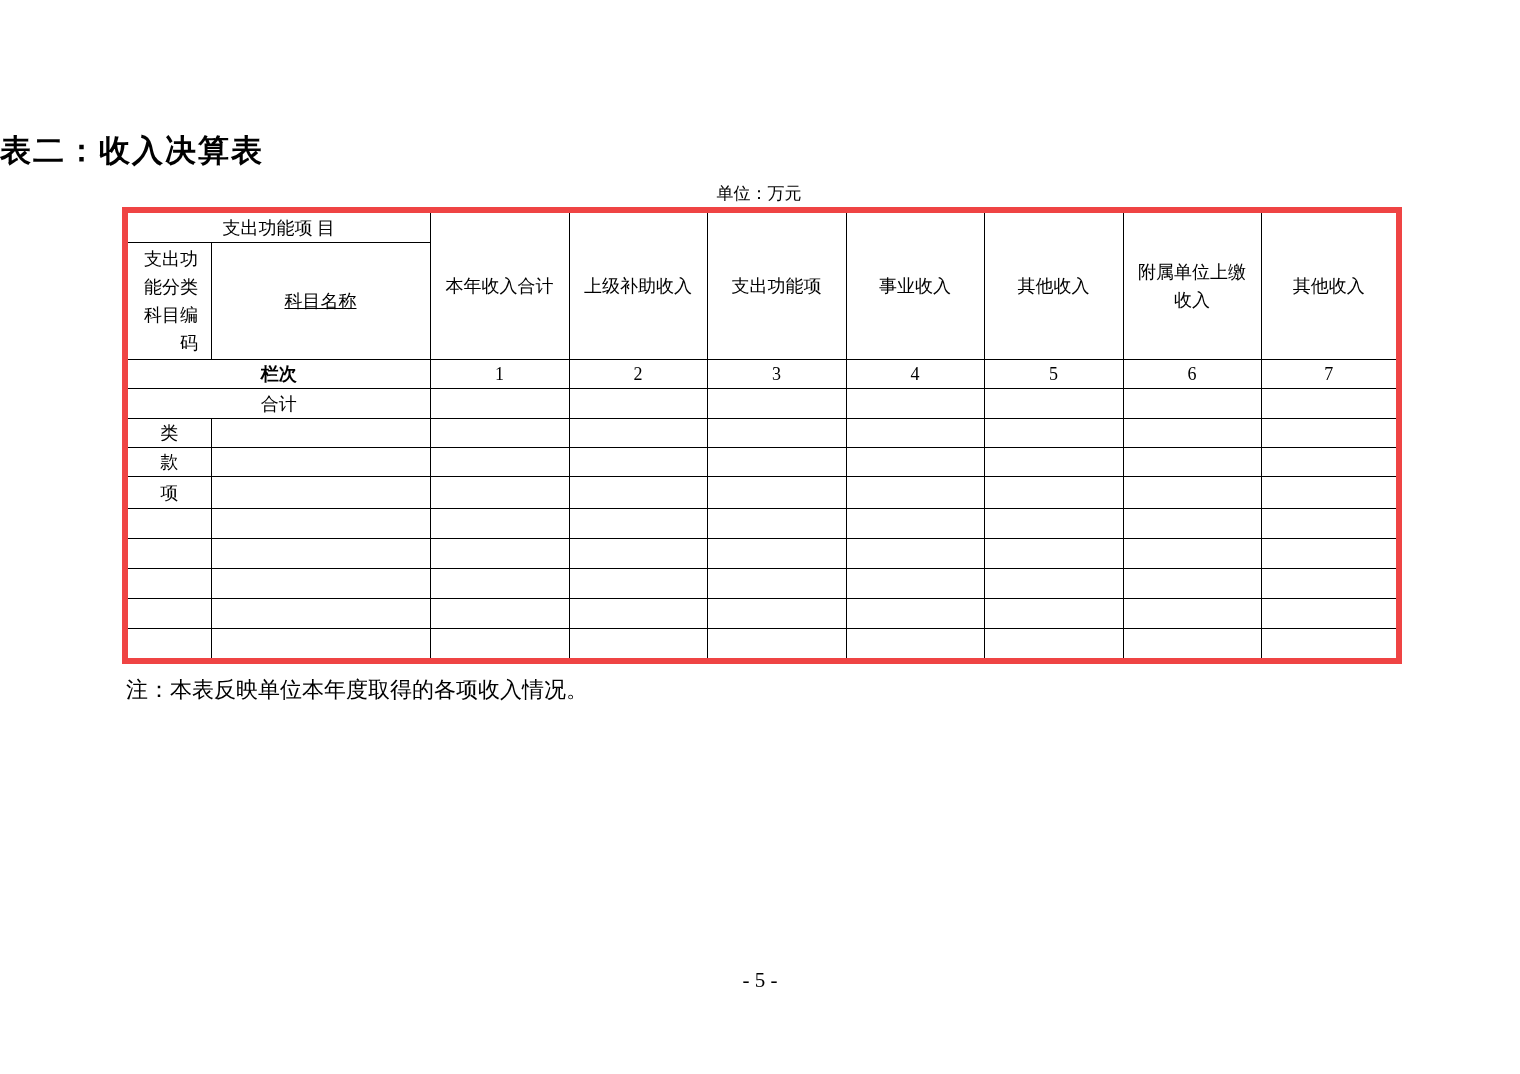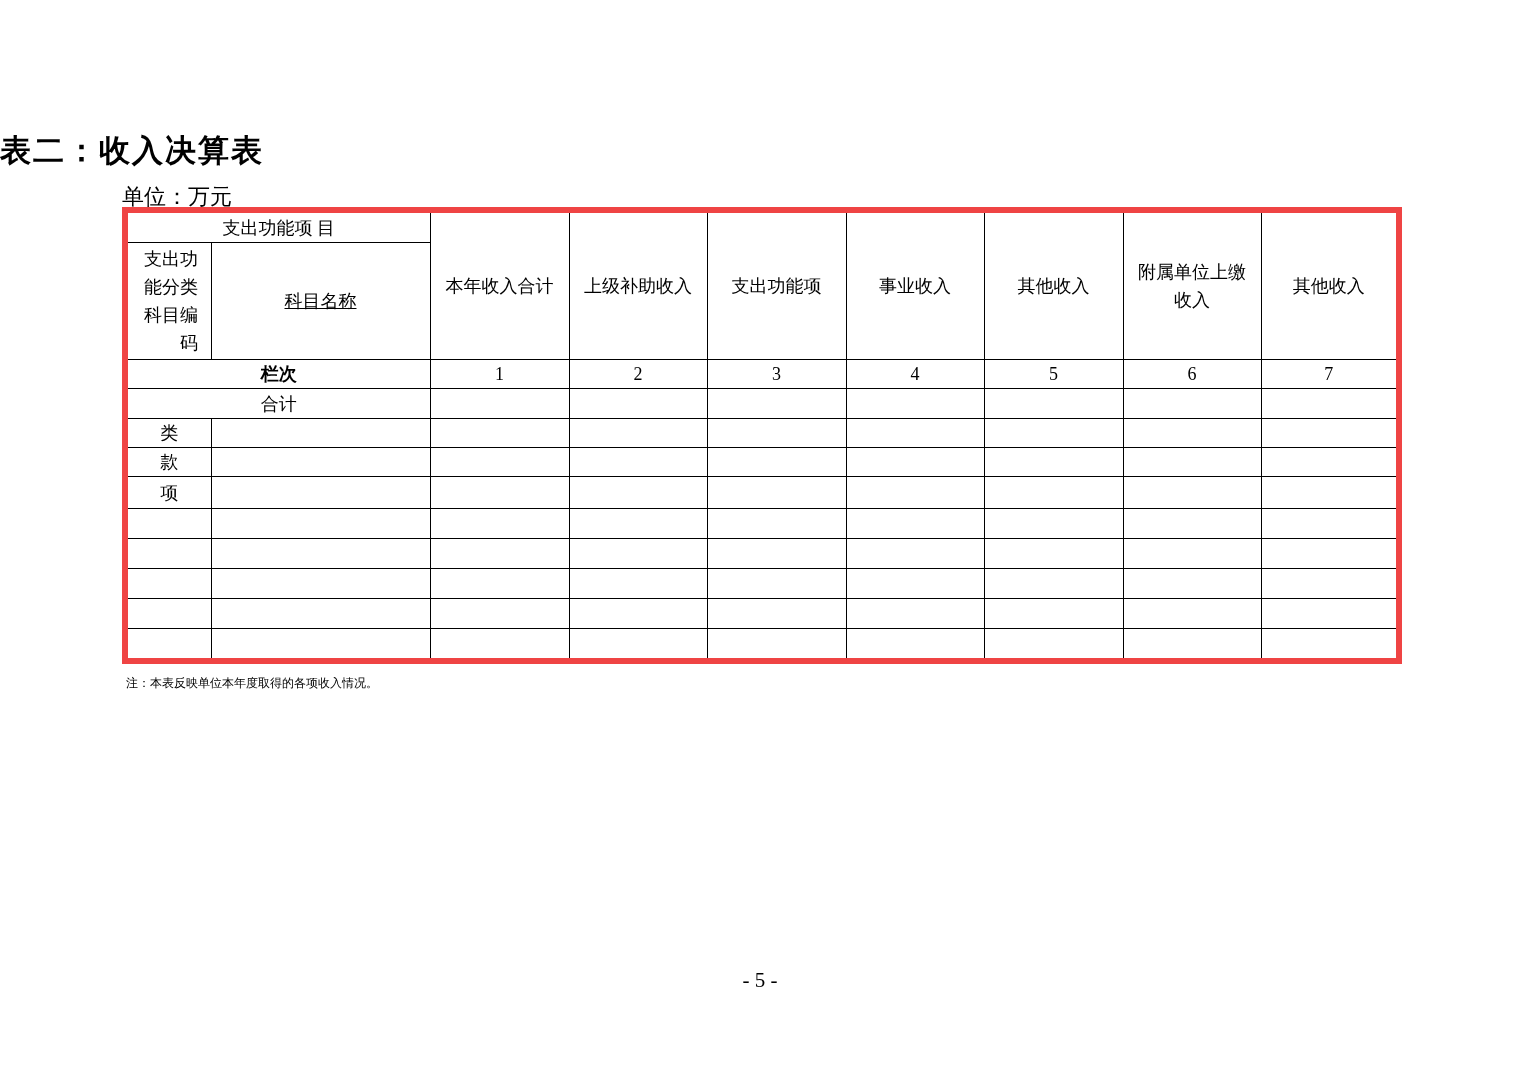--- a/index.html
+++ b/index.html
@@ -27,22 +27,22 @@
     font-weight: bold;
     font-size: 31px;
     letter-spacing: 2px;
   }
 
   .unit-label {
     position: absolute;
     top: 182px;
     left: 122px;
     width: 1274px;
-    text-align: left;
-    font-size: 22px;
+    text-align: center;
+    font-size: 17px;
     font-family: Liberation Serif, serif;
   }
 
   table.grid {
     position: absolute;
     left: 122px;
     top: 207px;
     width: 1274px;
     border-collapse: collapse;
     table-layout: fixed;
@@ -86,21 +86,21 @@
   td.ind-0 { padding-left: 6px; }
   td.ind-1 { padding-left: 27px; }
   td.ind-2 { padding-left: 48px; }
 
   tr.r-empty td { height: 29px; }
 
   .note {
     position: absolute;
     left: 126px;
     top: 675px;
-    font-size: 12px;
+    font-size: 22px;
   }
 
   .page-number {
     position: absolute;
     top: 968px;
     left: 0;
     width: 100%;
     text-align: center;
     font-size: 21px;
   }

